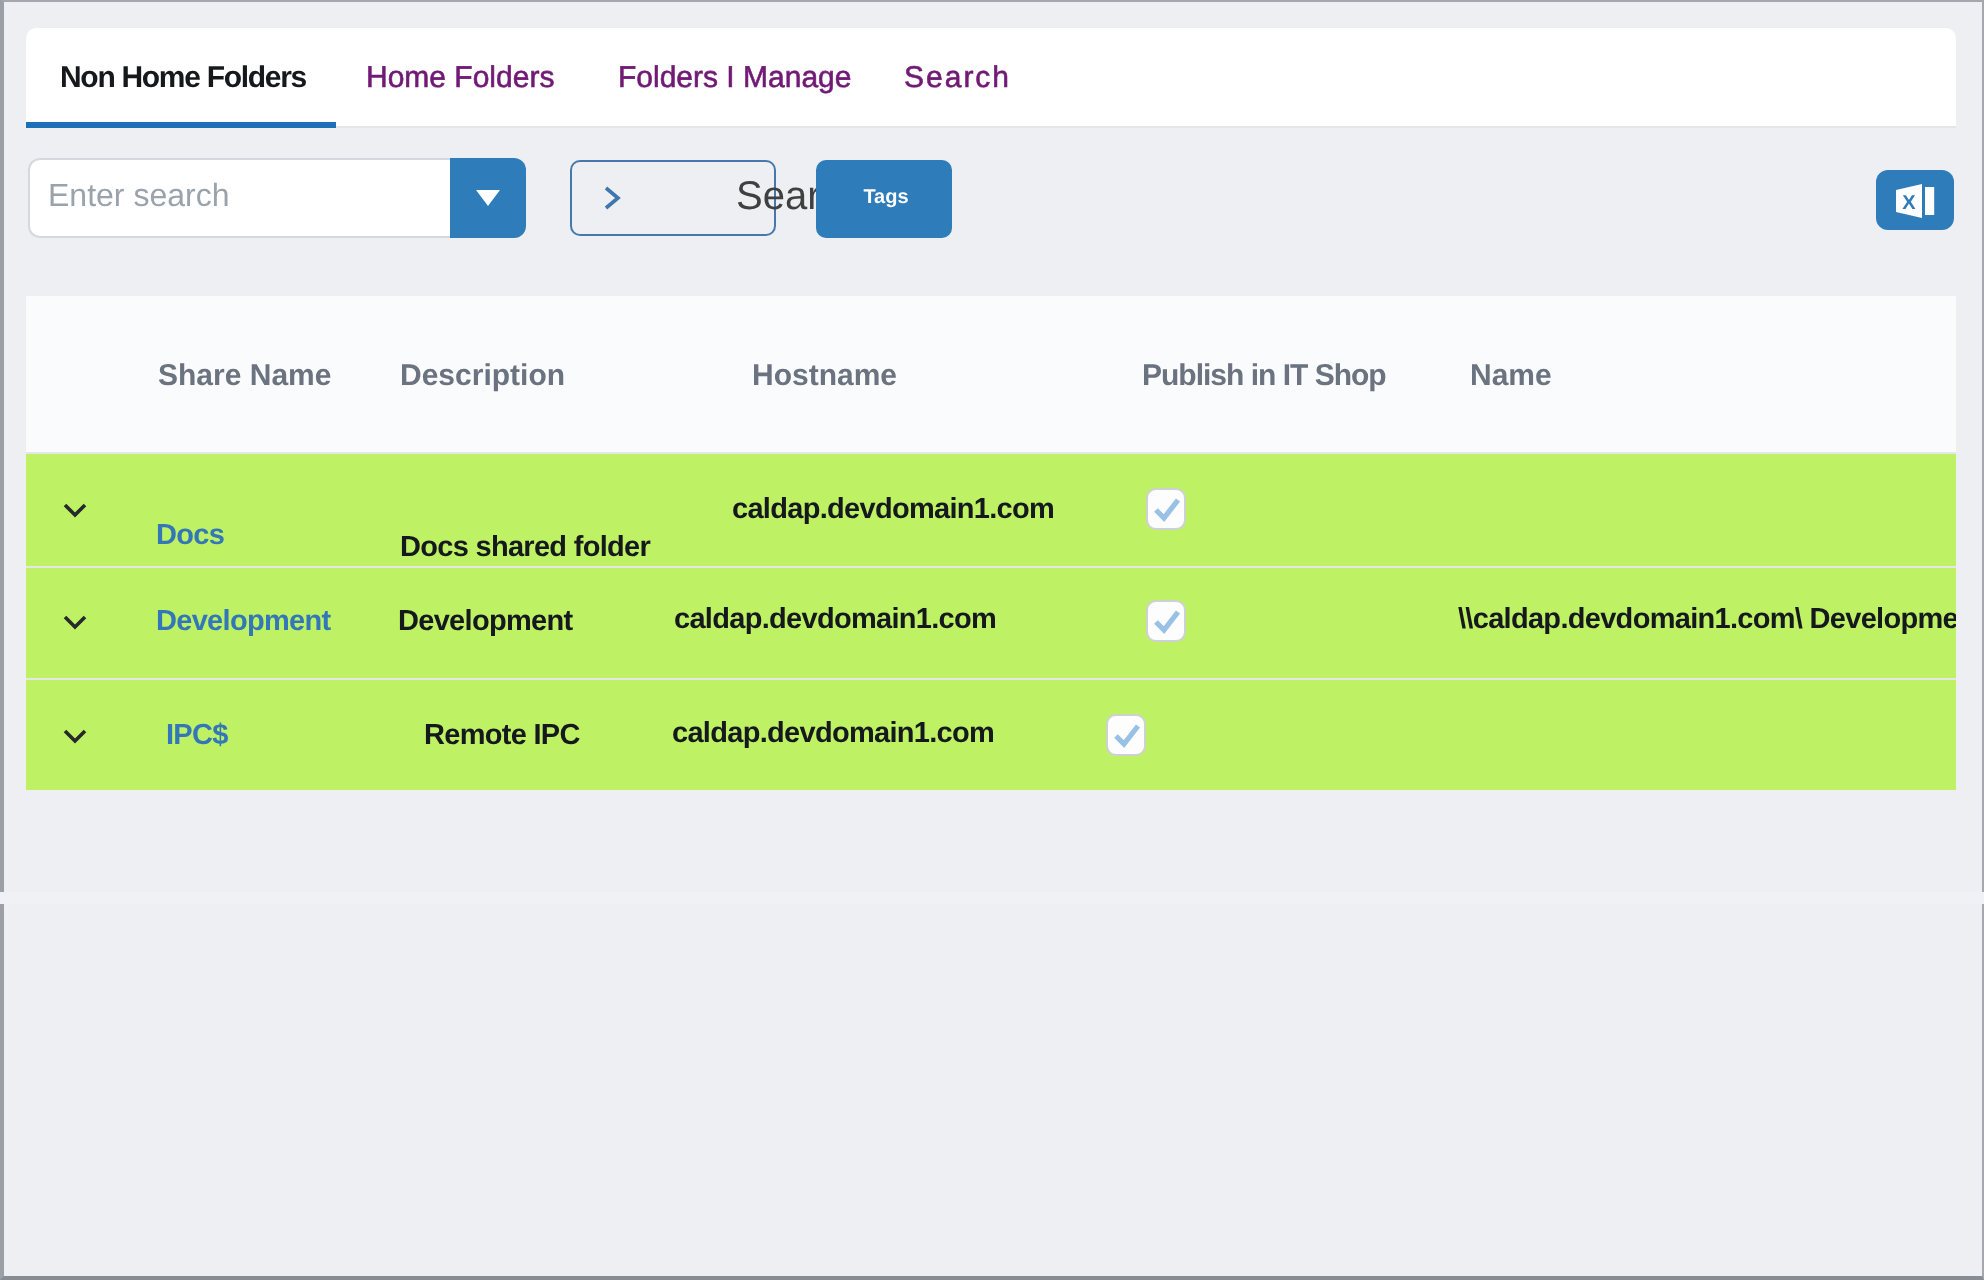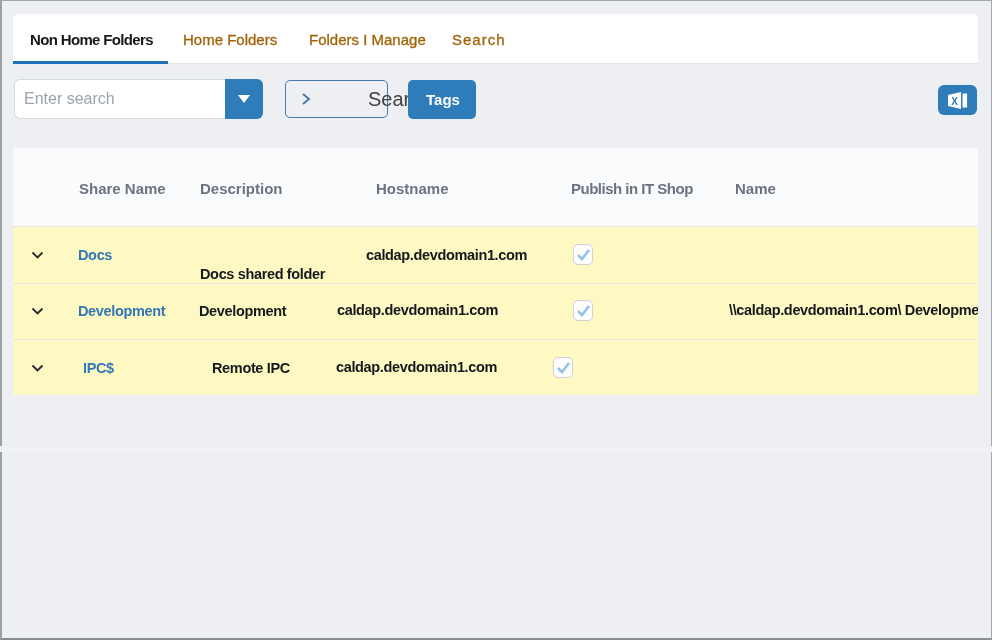--- a/index.html
+++ b/index.html
@@ -9,38 +9,38 @@
   position:absolute; left:0; top:0; width:992px; height:640px;
   border-top:1px solid #a4a8ad; border-right:1px solid #a4a8ad;
   border-left:2px solid #9aa0a5; border-bottom:2px solid #878d92;
 }
 .abs { position:absolute; }
 .vc { transform:translateY(-50%); white-space:nowrap;text-align:right; }
 
 #tabbar { left:13px; top:14px; width:965px; height:50px; background:#ffffff;
   border-radius:5px 5px 0 0; border-bottom:1px solid #e3e5e8; }
 #underline { left:13px; top:61px; width:155px; height:3px; background:#1d6fb8; }
-.tab { font-size:15px; color:#a16207; top:39px; -webkit-text-stroke:0.3px; }
+.tab { font-size:15px; color:#701a75; top:39px; -webkit-text-stroke:0.3px; }
 .tab.active { letter-spacing:-0.65px; }
 .tab.active { color:#16181b; font-weight:bold; -webkit-text-stroke:0; }
 
 #searchbox { left:14px; top:79px; width:211px; height:40px; background:#ffffff;
   border:1px solid #d5d9de; border-right:none; border-radius:6px 0 0 6px; }
 #placeholder { left:24px; top:99px; font-size:16px; color:#9aa3ac; }
 #dropbtn { left:225px; top:79px; width:38px; height:40px; background:#2e7cba; border-radius:0 6px 6px 0; }
 #droptri { left:0; top:0; width:0; height:0; border-left:6.5px solid transparent;
   border-right:6.5px solid transparent; border-top:8.5px solid #ffffff; }
 #searchbtn { left:285px; top:80px; width:103px; height:38px; border:1px solid #4579ac;
   border-radius:5px; background:transparent; }
 #searchtxt { left:320px; top:99px; font-size:20px; color:#404040;margin-left:48px; }
 #tagsbtn { left:408px; top:80px; width:68px; height:39px; background:#2e7cba; border-radius:5px; }
-#tagstxt { left:443px; top:99px; font-size:15px; font-weight:bold; color:#ffffff; transform:translate(-50%,-50%); white-space:nowrap; }
+#tagstxt { left:443px; top:99px; font-size:10px; font-weight:bold; color:#ffffff; transform:translate(-50%,-50%); white-space:nowrap; }
 #excelbtn { left:938px; top:85px; width:39px; height:30px; background:#2e7cba; border-radius:6px; }
 
-#table { left:13px; top:148px; width:965px; height:247px; background:#fef9c3; overflow:hidden; }
+#table { left:13px; top:148px; width:965px; height:247px; background:#bef264; overflow:hidden; }
 #thead { left:0; top:0; width:965px; height:78px; background:#fafbfc; }
 .hline { left:0; width:965px; height:1px; background:#e4e6e9; }
 .hdr { font-size:15px; font-weight:bold; color:#6b7380; top:40px; }
 .cell { font-size:14.5px; font-weight:bold; color:#15181c; letter-spacing:-0.35px; }
 .link { color:#3377b8; }
 .chk { width:20px; height:21px; background:#fdfdfe; border:1.5px solid #cdd1d6; border-radius:5px; }
 #botline { left:0px; top:446px; width:992px; height:6px; background:#f0f1f4; }
 </style>
 </head>
 <body>
@@ -81,21 +81,21 @@
   <div class="abs hdr vc" style="left:558px; letter-spacing:-0.5px;">Publish in IT Shop</div>
   <div class="abs hdr vc" style="left:722px;">Name</div>
 
   <div class="abs hline" style="top:78px;"></div>
   <div class="abs hline" style="top:135px;"></div>
   <div class="abs hline" style="top:191px;"></div>
 
   <svg class="abs" style="left:18px; top:103px;" width="13" height="8" viewBox="0 0 13 8">
     <polyline points="1.5,1.5 6.5,6.5 11.5,1.5" fill="none" stroke="#26282b" stroke-width="1.8"></polyline>
   </svg>
-  <div class="abs cell link vc" style="left:65px; top:107px;">Docs</div>
+  <div class="abs cell link vc" style="left:65px; top:120px;">Docs</div>
   <div class="abs cell vc" style="left:187px; top:107px;margin-top:19px;">Docs shared folder</div>
   <div class="abs cell vc" style="left:353px; top:107px;">caldap.devdomain1.com</div>
   <div class="abs chk" style="left:560px; top:96px;"></div>
   <svg class="abs" style="left:563px; top:100px;" width="15" height="13" viewBox="0 0 15 13">
     <polyline points="2,7 6,11 13,2" fill="none" stroke="#97c1e5" stroke-width="2.6"></polyline>
   </svg>
 
   <svg class="abs" style="left:18px; top:159px;" width="13" height="8" viewBox="0 0 13 8">
     <polyline points="1.5,1.5 6.5,6.5 11.5,1.5" fill="none" stroke="#26282b" stroke-width="1.8"></polyline>
   </svg>

